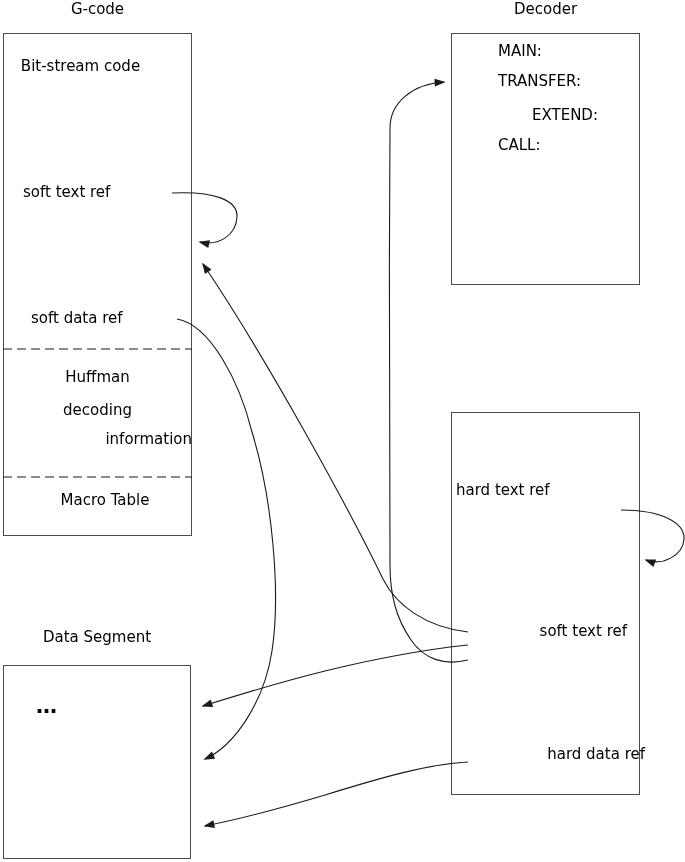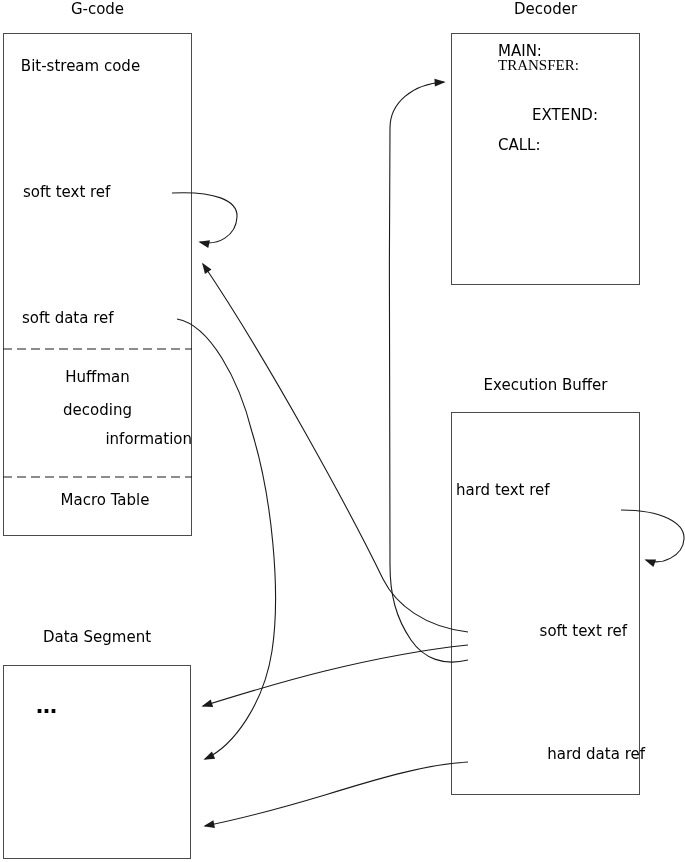--- a/index.html
+++ b/index.html
@@ -50,33 +50,32 @@
 
 <div class="canvas">
 
   <div class="box" style="left:3px; top:33px; width:189px; height:503px;"></div>
   <div class="box" style="left:451px; top:33px; width:189px; height:252px;"></div>
   <div class="box" style="left:451px; top:412px; width:189px; height:383px;"></div>
   <div class="box" style="left:3px; top:665px; width:188px; height:194px;"></div>
 
   <div class="lbl center" style="left:3px; top:0px; width:189px;">G-code</div>
   <div class="lbl center" style="left:451px; top:0px; width:189px;">Decoder</div>
-  <div class="lbl center" style="left:451px; top:376px; width:189px;">Execution Buffer</div>
   <div class="lbl center" style="left:3px; top:628px; width:188px;">Data Segment</div>
 
   <div class="lbl center" style="left:3px; top:57px; width:155px;">Bit-stream code</div>
   <div class="lbl" style="left:23px; top:183px;">soft text ref</div>
-  <div class="lbl" style="left:22px; top:309px;text-align:center;">soft data ref</div>
+  <div class="lbl" style="left:31px; top:309px;text-align:center;">soft data ref</div>
   <div class="lbl center" style="left:3px; top:401px; width:189px;">decoding</div>
   <div class="lbl center" style="left:3px; top:368px; width:189px;">Huffman</div>
   <div class="lbl center" style="left:3px; top:430px; width:189px;text-align:right;">information</div>
   <div class="lbl center" style="left:3px; top:491px; width:204px;">Macro Table</div>
 
   <div class="lbl" style="left:498px; top:42px;">MAIN:</div>
-  <div class="lbl" style="left:498px; top:56px;font-family:Liberation Serif, serif;">TRANSFER:</div>
+  <div class="lbl" style="left:498px; top:72px;">TRANSFER:</div>
   <div class="lbl" style="left:498px; top:106px;margin-left:34px;">EXTEND:</div>
   <div class="lbl" style="left:498px; top:136px;">CALL:</div>
 
   <div class="lbl" style="left:456px; top:481px;text-align:center;">hard text ref</div>
   <div class="lbl right" style="left:451px; top:622px; width:176px;">soft text ref</div>
   <div class="lbl right" style="left:451px; top:745px; width:182px;padding-left:12px;">hard data ref</div>
 
   <div class="lbl ellipsis" style="left:36px; top:696px;">…</div>
 
   <svg class="overlay" width="685" height="862" viewBox="0 0 685 862">

